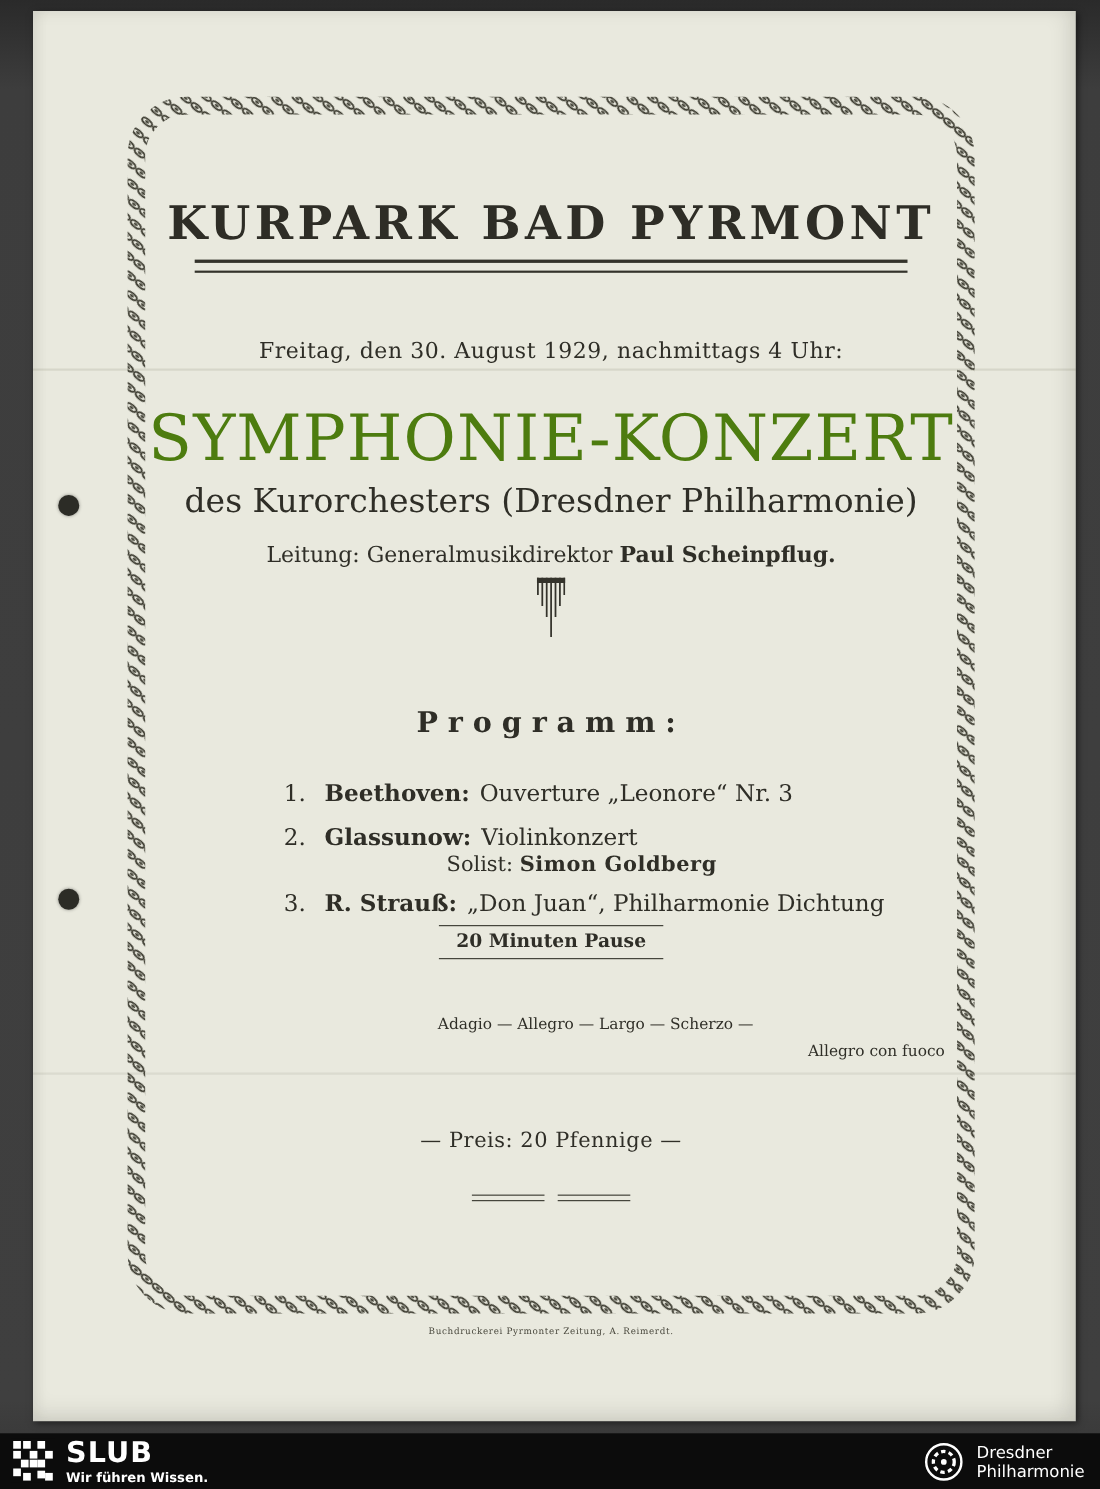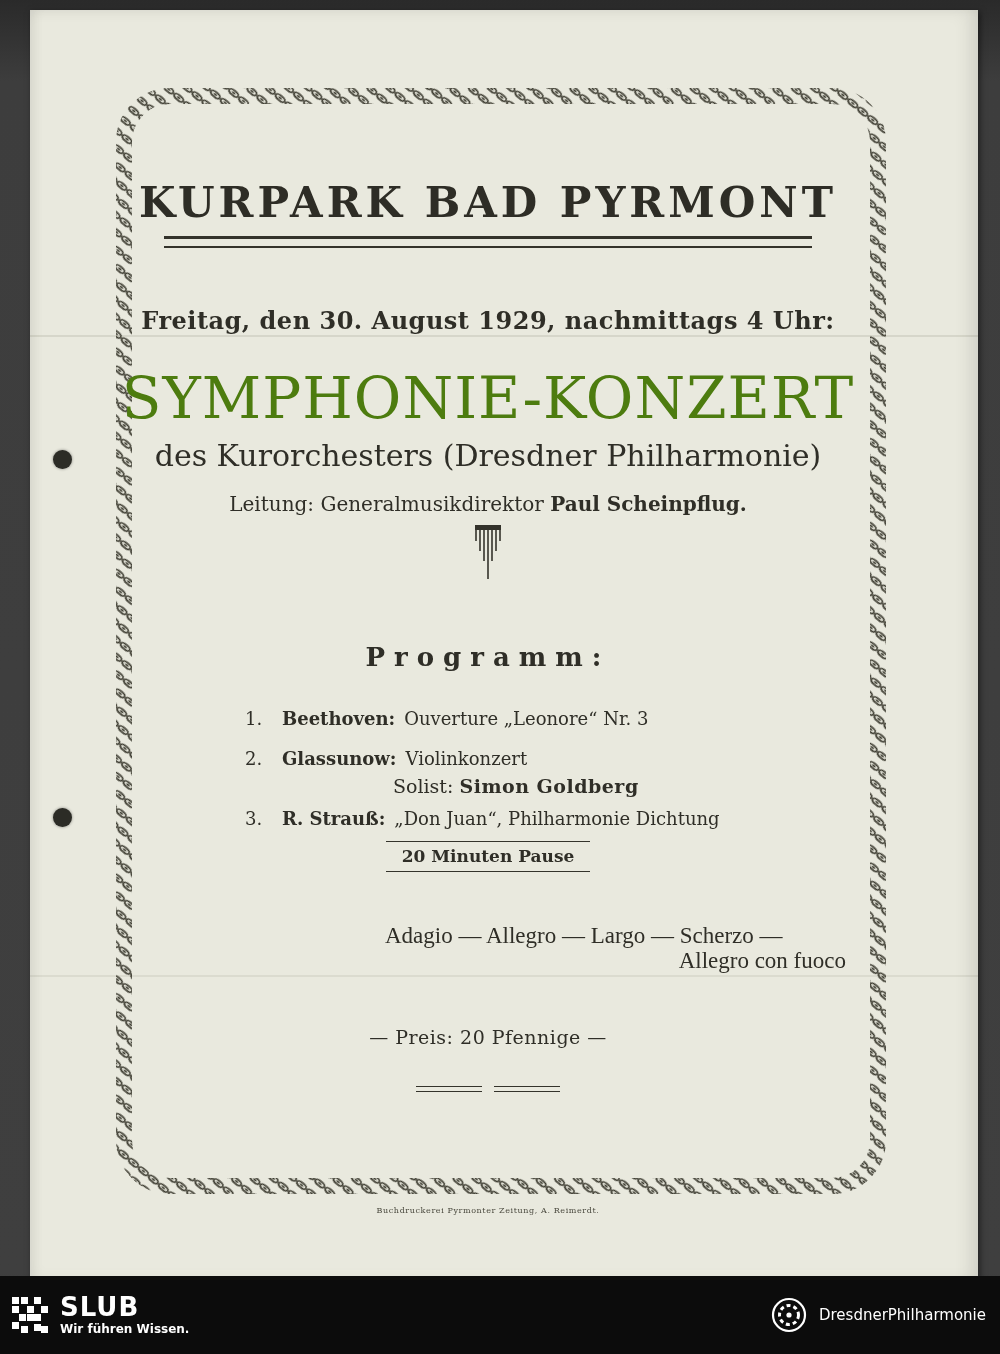--- a/index.html
+++ b/index.html
@@ -26,72 +26,72 @@
   .crease { position: absolute; left: 0; right: 0; height: 2px; background: rgba(80,80,60,0.12); }
   .crease.c1 { top: 325px; }
   .crease.c2 { top: 965px; background: rgba(80,80,60,0.09); }
   .hole { position: absolute; left: 23px; width: 19px; height: 19px; border-radius: 50%;
           background: #2c2c26; box-shadow: 0 0 3px rgba(0,0,0,0.45); }
   .hole.h1 { top: 440px; }
   .hole.h2 { top: 798px; }
   .frame { position: absolute; left: 83px; top: 75px; }
 
   
-  .content { position: absolute; left: 70px; top: 0; width: 776px; height: 100%;
+  .content { position: absolute; left: 83px; top: 0; width: 776px; height: 100%;
              text-align: center; }
   .abs { position: absolute; left: 0; right: 0; }
 
   .venue-title { top: 168px; font-size: 42px; letter-spacing: 4px; font-weight: 600;
                  color: #2e2d26; }
   .title-rule { top: 226px; left: 64px; right: 64px; height: 7px;
                 border-top: 3px solid #34332b; border-bottom: 2px solid #34332b; }
-  .date-line { top: 296px; font-size: 24px; font-weight: 700; letter-spacing: 0.5px; }
+  .date-line { top: 296px; font-size: 20px; font-weight: 400; letter-spacing: 0.5px; }
   .main-title { top: 354px; font-size: 58px; font-weight: 400; letter-spacing: 1px;
                 color: #4d7c0f; }
   .subtitle { top: 428px; font-size: 30px; font-weight: 500; }
   .conductor { top: 482px; font-size: 20px; }
   .conductor b { font-weight: 700; }
   .ornament-wrap { top: 515px; }
   .program-heading { top: 632px; font-size: 26px; font-weight: 600; letter-spacing: 9px; }
 
   .prog-row { position: absolute; left: 145px; right: 30px; text-align: left;
-              font-size: 18px; white-space: nowrap; }
+              font-size: 21px; white-space: nowrap; }
   .prog-no { display: inline-block; width: 37px; }
   .prog-composer { font-weight: 700; margin-right: 9px; }
   .p1 { top: 698px; } .p2 { top: 738px; } .p3 { top: 798px; } .p4 { top: 885px; }
   .soloist-line { top: 765px; left: 293px; font-size: 19px; }
   .soloist-line b { font-weight: 700; letter-spacing: 0.5px; }
-  .mov { font-size: 23px; left: 285px; font-family: Liberation Serif, serif; }
+  .mov { font-size: 14px; left: 285px; }
   .m1 { top: 913px; } .m2 { top: 938px; text-align: right; }
 
   .pause-wrap { top: 831px; }
   .pause-strip { display: inline-block; font-size: 17px; font-weight: 600;
                  padding: 4px 16px 5px 16px;
                  border-top: 1.5px solid #34332b; border-bottom: 1.5px solid #34332b; }
 
   .price-line { top: 1016px; font-size: 19px; letter-spacing: 0.5px; }
 
   .footnote-row { top: 1076px; display: flex; align-items: center; justify-content: center;
                   gap: 12px; }
   .dbl-rule { width: 66px; height: 4px; border-top: 1.5px solid #34332b;
               border-bottom: 1.5px solid #34332b; }
   .footnote-text { font-size: 13px; font-weight: 700; letter-spacing: 0.2px; }
 
   .imprint { top: 1196px; font-size: 8px; letter-spacing: 0.6px; color: #4a493e; }
 
   
-  .bar { position: absolute; left: 0; bottom: 0; width: 1000px; height: 78px;
+  .bar { position: absolute; left: 0; bottom: 0; width: 1000px; height: 51px;
          background: #0c0c0c; display: flex; align-items: center;
          justify-content: space-between; padding: 0 14px 0 10px; box-sizing: border-box;
          font-family: "DejaVu Sans", sans-serif; color: #ffffff; }
   .bar-group { display: flex; align-items: center; gap: 10px; }
   .slub-text-col { display: flex; flex-direction: column; line-height: 1.05; }
   .slub-name { font-size: 26px; font-weight: 700; letter-spacing: 1px; }
   .slub-tagline { font-size: 12px; font-weight: 700; margin-top: 2px; }
-  .dp-text-col { display: flex; flex-direction: row; line-height: 1.2;
+  .dp-text-col { display: flex; flex-direction: column; line-height: 1.2;
                  font-size: 15px; font-weight: 500; }
 </style>
 </head>
 <body>
 
 <div class="stage">
 
   <div class="paper">
 
     <svg class="frame" width="776" height="1112" viewBox="0 0 776 1112" aria-hidden="true">

